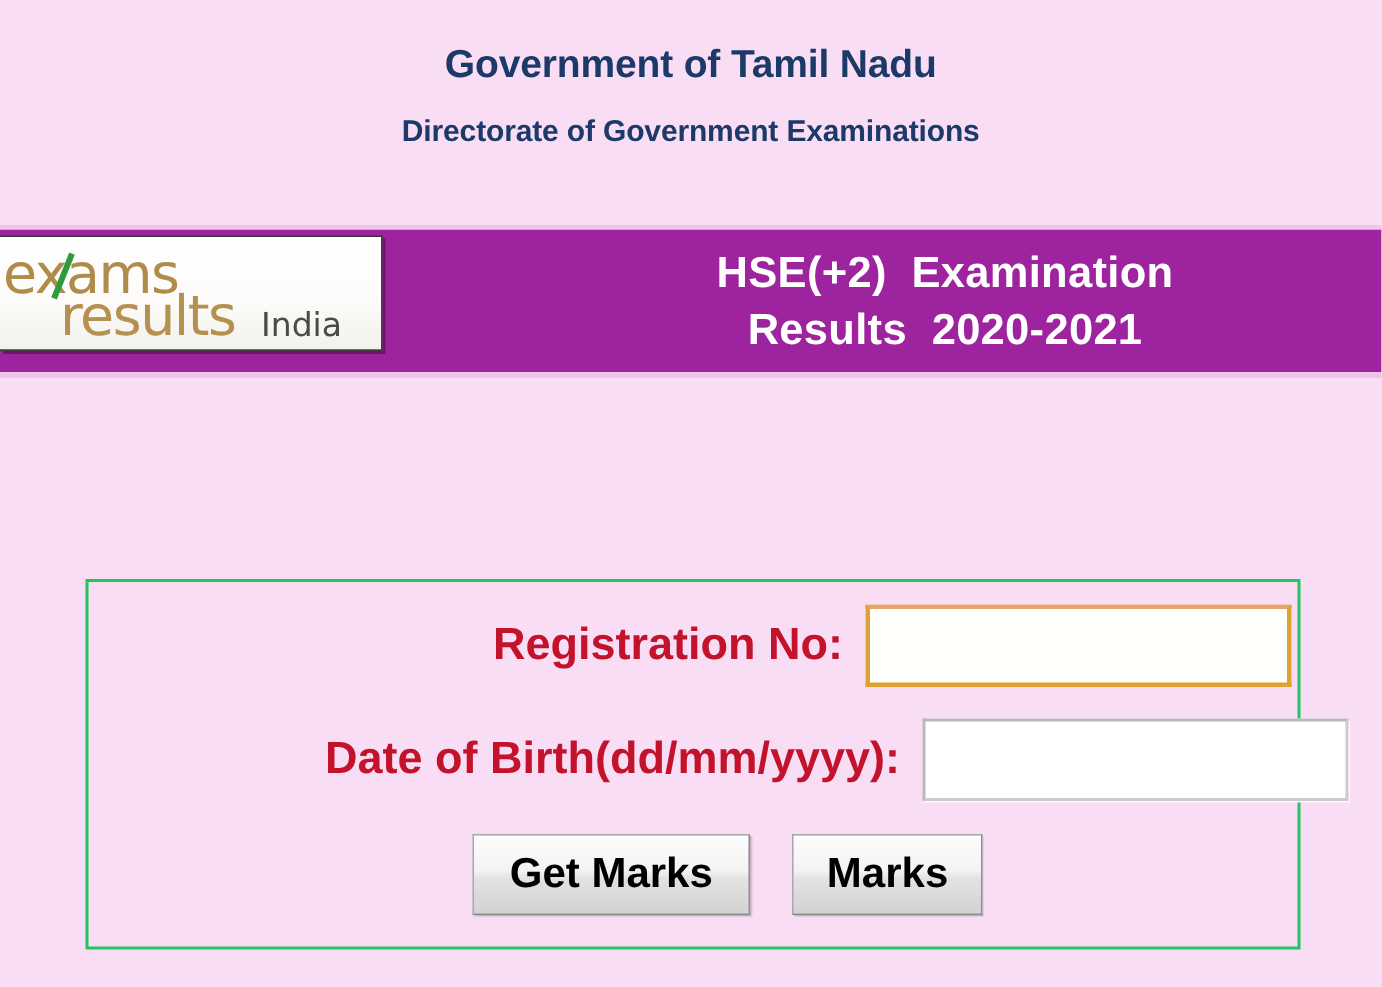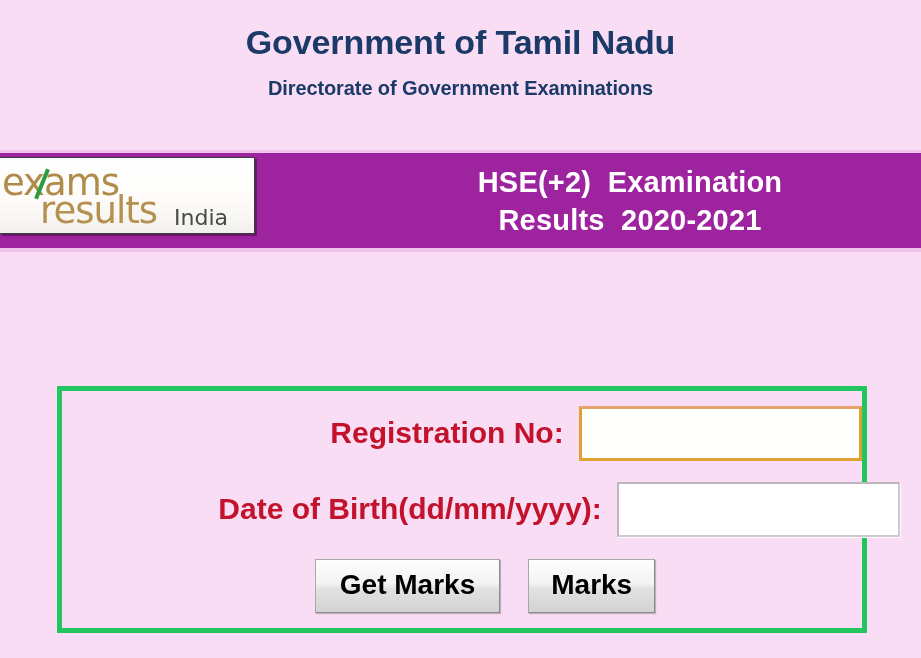--- a/index.html
+++ b/index.html
@@ -18,21 +18,21 @@
 
   
   .header-block {
     width: 921px;
     padding-top: 19px;
     text-align: center;
   }
   .header-line {
     color: #1b3a68;
     font-weight: bold;
-    font-size: 34px;
+    font-size: 26px;
     line-height: 46px;
     letter-spacing: -0.1px;
     white-space: nowrap;
   }
   .header-line.line2 {
     font-size: 20px;
   }
 
   
   .banner {
@@ -142,21 +142,21 @@
     letter-spacing: 0.2px;
   }
 
   
   .form-panel {
     position: absolute;
     left: 57px;
     top: 386px;
     width: 810px;
     height: 247px;
-    border: 5px solid #22c55e;
+    border: 2px solid #22c55e;
     box-sizing: border-box;
     background: transparent;
   }
   .form-rows {
     position: relative;
     width: 100%;
     height: 100%;
   }
   .form-row {
     position: absolute;

